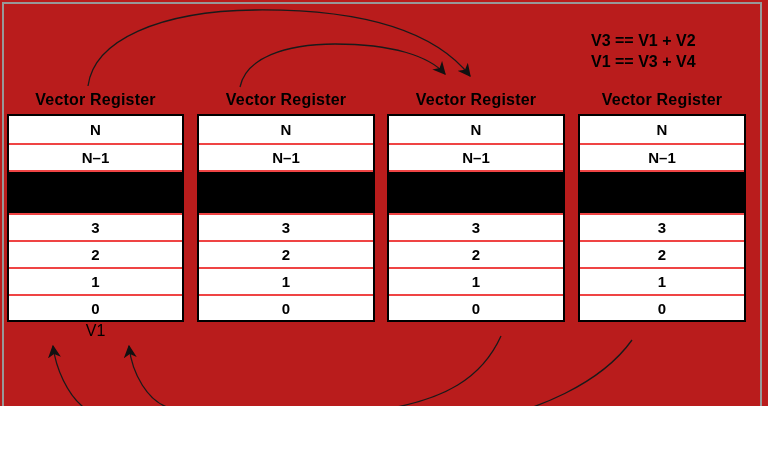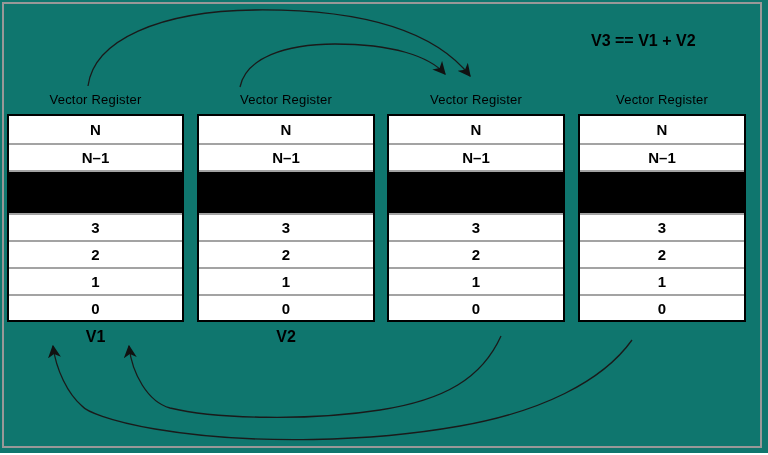--- a/index.html
+++ b/index.html
@@ -4,22 +4,22 @@
 <style>
   html, body {
     margin: 0;
     padding: 0;
     background: #ffffff;
     font-family: "Liberation Sans", sans-serif;
   }
   #stage {
     position: relative;
     width: 768px;
-    height: 453px;
-    background: #0f766e;
+    height: 406px;
+    background: #b91c1c;
     overflow: hidden;
   }
   .outer-frame {
     position: absolute;
     left: 2px;
     top: 2px;
     width: 760px;
     height: 446px;
     border: 2px solid #989898;
     box-sizing: border-box;
@@ -31,53 +31,52 @@
     width: 768px;
     height: 455px;
     pointer-events: none;
   }
   .reg {
     position: absolute;
     top: 91px;
   }
   .reg-title {
     text-align: center;
-    font-weight: normal;
-    font-size: 13px;
+    font-weight: bold;
+    font-size: 16px;
     line-height: 17px;
     color: #000;
     letter-spacing: 0.2px;
   }
   .reg-table {
     margin-top: 6px;
     border: 2px solid #000;
     box-sizing: border-box;
     height: 208px;
     background: #fff;
   }
   .reg-row {
     box-sizing: border-box;
     height: 27px;
-    border-top: 2px solid #a3a3a3;
+    border-top: 2px solid #ef4444;
     display: flex;
     align-items: center;
     justify-content: center;
     font-weight: bold;
     font-size: 15px;
     color: #000;
   }
   .reg-row.first { border-top: none; }
   .reg-row.elided {
     height: 43px;
     background: #000;
   }
   .reg-footer {
-    margin-top: 6px;
     text-align: center;
-    font-weight: bold;
+    font-weight: normal;
     font-size: 16px;
     color: #000;
   }
   .reg.t1 { left: 7px;   width: 177px; }
   .reg.t2 { left: 197px; width: 178px; }
   .reg.t3 { left: 387px; width: 178px; }
   .reg.t4 { left: 578px; width: 168px; }
   .equations {
     position: absolute;
     left: 591px;
@@ -103,20 +102,21 @@
       </marker>
     </defs>
     <path d="M 88 86 C 94 40 160 11 255 10 C 355 9 432 28 470 76" fill="none" stroke="#1a1a1a" stroke-width="1.3" marker-end="url(#ah)"></path>
     <path d="M 240 87 C 246 58 285 44 335 44 C 392 44 429 56 445 74" fill="none" stroke="#1a1a1a" stroke-width="1.3" marker-end="url(#ah)"></path>
     <path d="M 501 336 C 482 378 445 400 380 410 C 310 421 215 419 170 408 C 148 402 132 374 129 346" fill="none" stroke="#1a1a1a" stroke-width="1.3" marker-end="url(#ah)"></path>
     <path d="M 632 340 C 602 382 540 412 460 426 C 375 441 255 446 155 429 C 108 421 86 411 82 406 C 68 394 56 370 53 346" fill="none" stroke="#1a1a1a" stroke-width="1.3" marker-end="url(#ah)"></path>
   </svg>
 
   <div class="equations">
     <div>V3 == V1 + V2</div>
+    <div>V1 == V3 + V4</div>
   </div>
 
   <div class="reg t1">
     <div class="reg-title">Vector Register</div>
     <div class="reg-table">
       <div class="reg-row first">N</div>
       <div class="reg-row">N–1</div>
       <div class="reg-row elided"></div>
       <div class="reg-row">3</div>
       <div class="reg-row">2</div>
@@ -130,21 +130,20 @@
     <div class="reg-title">Vector Register</div>
     <div class="reg-table">
       <div class="reg-row first">N</div>
       <div class="reg-row">N–1</div>
       <div class="reg-row elided"></div>
       <div class="reg-row">3</div>
       <div class="reg-row">2</div>
       <div class="reg-row">1</div>
       <div class="reg-row">0</div>
     </div>
-    <div class="reg-footer">V2</div>
   </div>
 
   <div class="reg t3">
     <div class="reg-title">Vector Register</div>
     <div class="reg-table">
       <div class="reg-row first">N</div>
       <div class="reg-row">N–1</div>
       <div class="reg-row elided"></div>
       <div class="reg-row">3</div>
       <div class="reg-row">2</div>

